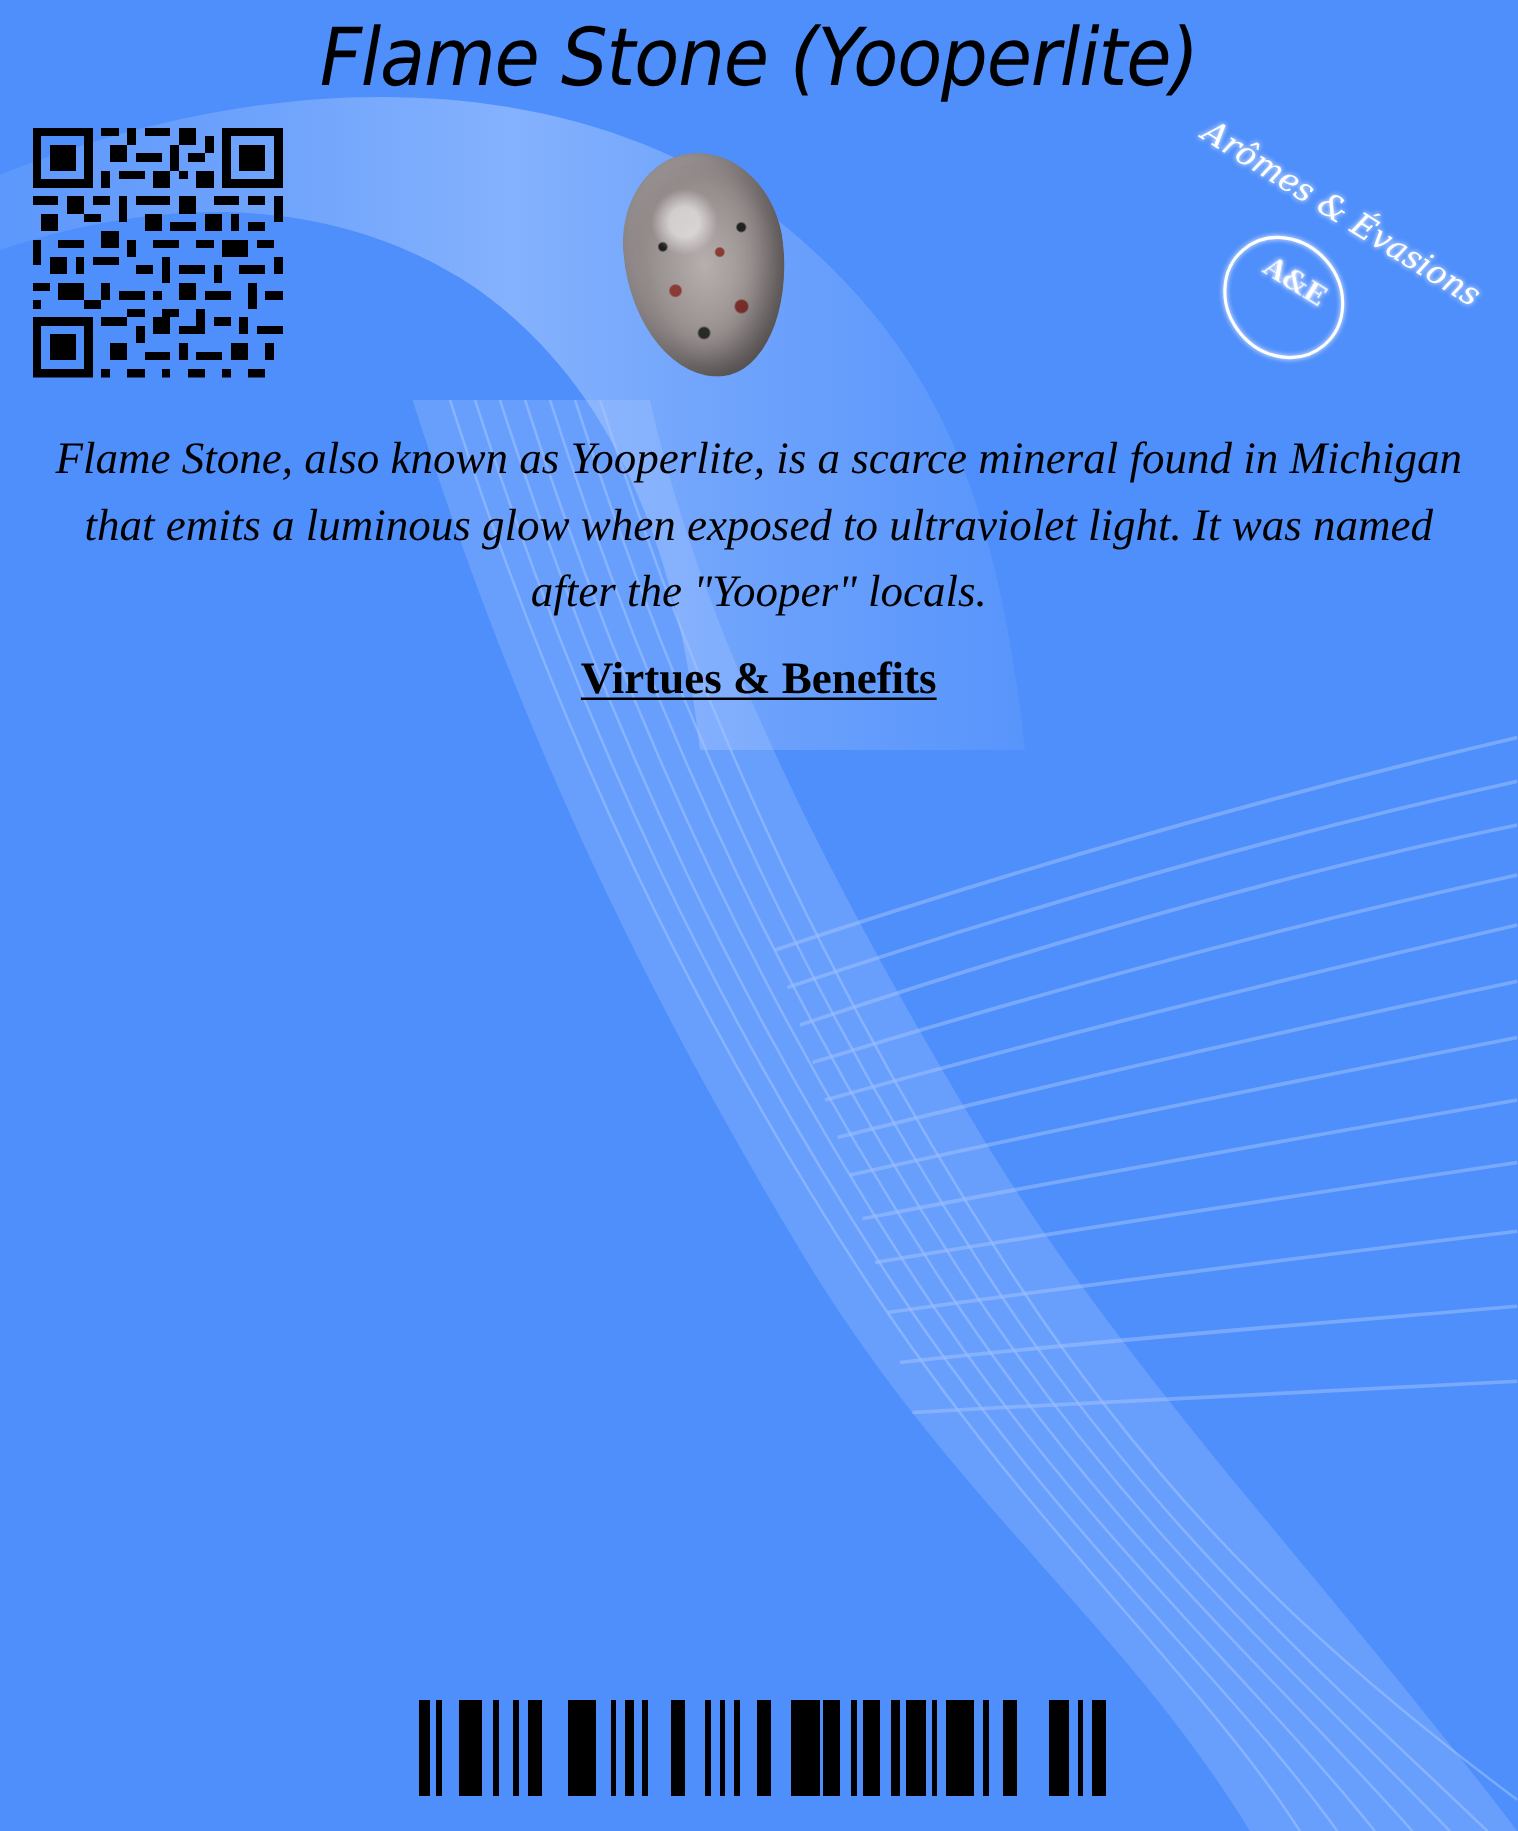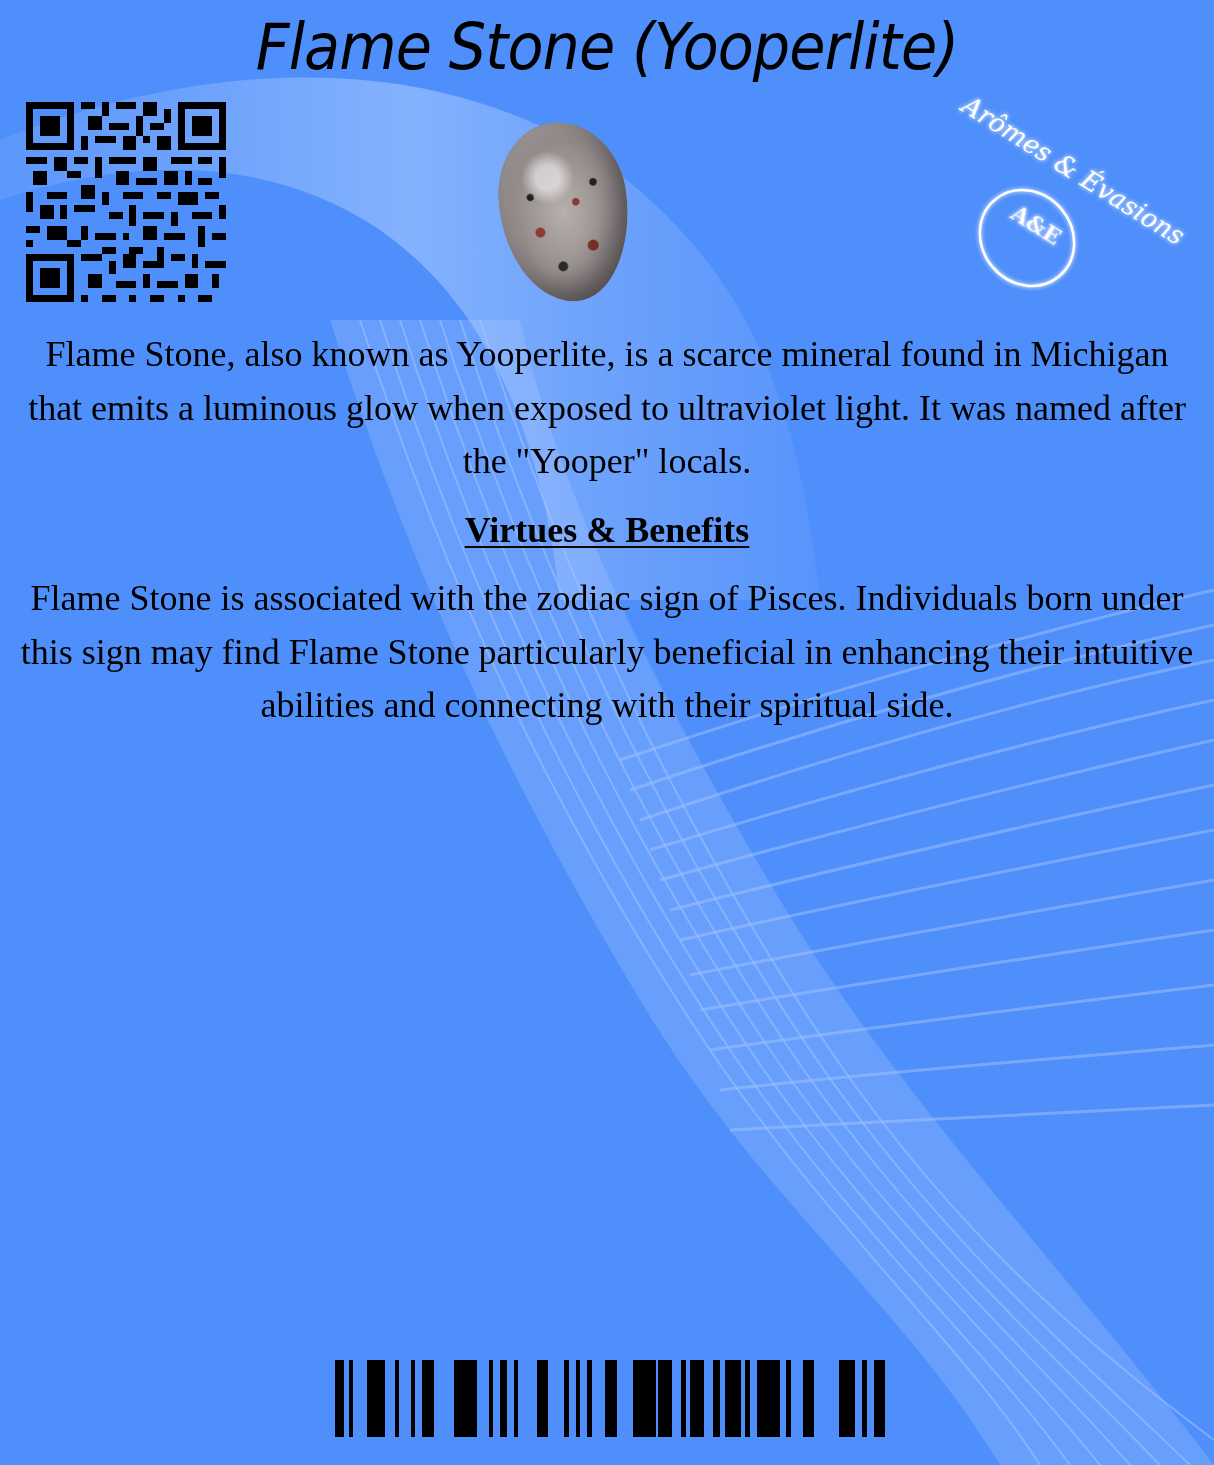--- a/index.html
+++ b/index.html
@@ -30,21 +30,21 @@
         radial-gradient(circle at 25% 40%, #1e1e1e 0 2%, transparent 3%),
         radial-gradient(circle at 75% 35%, #222 0 2%, transparent 3%),
         radial-gradient(ellipse at 50% 50%, #b7aeae 0%, #8f8686 60%, #5e5858 100%);
       box-shadow: inset -10px -14px 24px rgba(0,0,0,0.35), inset 6px 8px 14px rgba(255,255,255,0.2);
     }
     .brand { position: absolute; left: 940px; top: 80px; width: 274px; height: 220px; z-index: 2; }
     .content {
       position: absolute; left: 20px; top: 328px; width: 1174px; text-align: center; z-index: 2;
       color: #000; font-size: 36px; line-height: 53.5px;
     }
-    .content p { margin: 0; }
+    .content p { margin: 12px; font-style: italic; }
     .content h2 {
       margin: 15px; font-size: 36px; font-weight: bold; text-decoration: underline;
       line-height: 53.5px; text-decoration-thickness: 2px; text-underline-offset: 4px;
     }
     .barcode { position: absolute; left: 335px; top: 1360px; width: 550px; height: 77px; z-index: 2; display: flex; }
   </style>
 </head>
 <body>
 
 <svg class="bg-waves" viewBox="0 0 1214 1465">
@@ -195,21 +195,20 @@
   <g filter="url(#glow)">
     <text x="20" y="30" transform="rotate(32 20 30)" fill="#fff" font-family="DejaVu Serif, serif" font-style="italic" font-size="26">Arômes &amp; Évasions</text>
     <ellipse cx="87" cy="158" rx="45" ry="50" transform="rotate(-40 87 158)" fill="none" stroke="#fff" stroke-width="2.5"></ellipse>
     <text x="60" y="150" transform="rotate(32 87 160)" fill="#fff" stroke="#b8d0ff" stroke-width="0.6" font-family="DejaVu Serif, serif" font-weight="bold" font-size="22">A&amp;E</text>
   </g>
 </svg>
 
 <div class="content">
   <p>Flame Stone, also known as Yooperlite, is a scarce mineral found in Michigan that emits a luminous glow when exposed to ultraviolet light. It was named after the "Yooper" locals.</p>
   <h2>Virtues &amp; Benefits</h2>
-  <p>Flame Stone is associated with the zodiac sign of Pisces. Individuals born under this sign may find Flame Stone particularly beneficial in enhancing their intuitive abilities and connecting with their spiritual side.</p>
 </div>
 
 <svg class="barcode" viewBox="0 0 240 77" preserveAspectRatio="none" shape-rendering="crispEdges">
   <g fill="#000">
     <rect x="0" y="0" width="4" height="77"></rect>
       <rect x="6" y="0" width="2" height="77"></rect>
       <rect x="14" y="0" width="8" height="77"></rect>
     <rect x="26" y="0" width="2" height="77"></rect>
       <rect x="33" y="0" width="2" height="77"></rect>
       <rect x="38" y="0" width="5" height="77"></rect>

